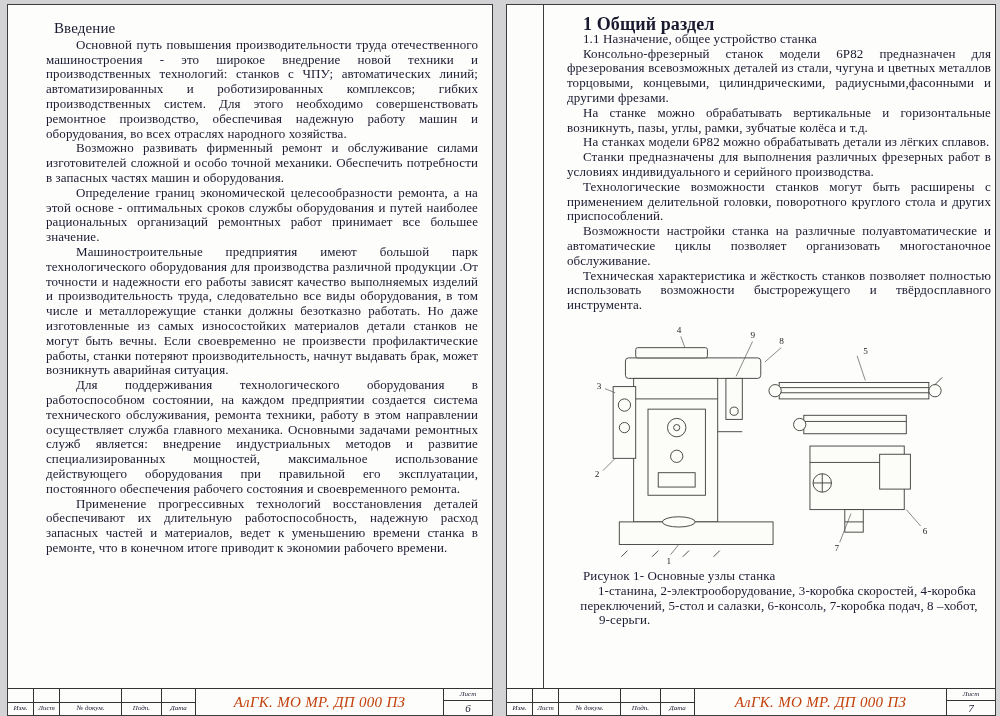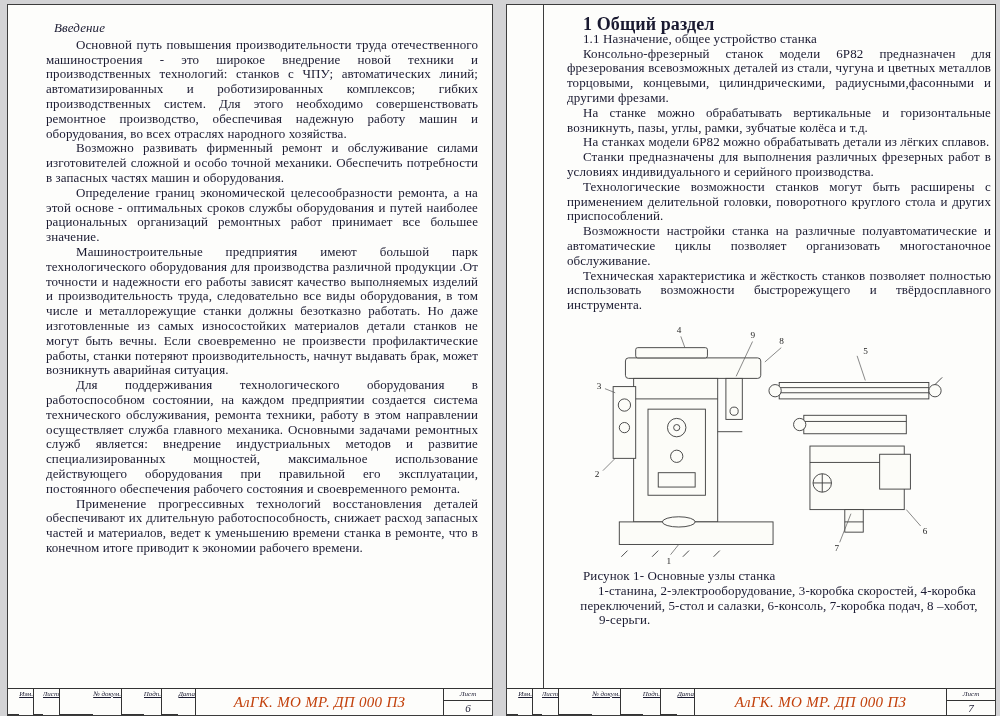--- a/index.html
+++ b/index.html
@@ -32,21 +32,21 @@
     font-size:13px;
     line-height:14.8px;
     letter-spacing:0.1px;
   }
   #left-text  { left:38px; top:16px; width:432px; }
   #right-text { left:60px; top:12px; width:424px; }
 
   #left-text p  { text-indent:30px; }
   #right-text p { text-indent:16px; }
 
-  .doc-heading { font-size:13px; font-weight:normal; padding-left:8px; margin-bottom:2px;font-style:italic; }
+  .doc-heading { font-size:15px; font-weight:normal; padding-left:8px; margin-bottom:2px; }
   .section-heading { font-size:18px; font-weight:bold; text-indent:16px; }
   .sub-heading { font-size:13px; font-weight:normal; text-indent:16px; }
 
   .figure-wrap {
     margin:8px 0 2px 4px;
     width:400px;
     height:246px;
   }
   .figure-wrap svg { width:100%; height:100%; }
 
@@ -58,21 +58,21 @@
   .stamp {
     position:absolute; left:0; right:0; bottom:0;
     height:27px;
     display:flex;
     border-top:1px solid #333;
     background:#fdfdfb;
     font-style:italic;
   }
   .scol {
     border-right:1px solid #333;
-    display:flex; flex-direction:row;text-decoration:underline;
+    display:flex; flex-direction:column;
   }
   .scol .empty { flex:1; border-bottom:1px solid #333; }
   .scol .lbl {
     height:12px; font-size:7px; line-height:11px;
     text-align:center; white-space:nowrap; overflow:hidden;
   }
   .w-izm  { width:26px; }
   .w-list { width:26px; }
   .w-doc  { width:62px; }
   .w-podp { width:40px; }
@@ -99,21 +99,21 @@
 <body>
 
 <div class="page" id="left-page">
   <div class="text-area" id="left-text">
     <h2 class="doc-heading">Введение</h2>
     <p>Основной путь повышения производительности труда отечественного машиностроения - это широкое внедрение новой техники и производственных технологий: станков с ЧПУ; автоматических линий; автоматизированных и роботизированных комплексов; гибких производственных систем. Для этого необходимо совершенствовать ремонтное производство, обеспечивая надежную работу машин и оборудования, во всех отраслях народного хозяйства.</p>
     <p>Возможно развивать фирменный ремонт и обслуживание силами изготовителей сложной и особо точной механики. Обеспечить потребности в запасных частях машин и оборудования.</p>
     <p>Определение границ экономической целесообразности ремонта, а на этой основе - оптимальных сроков службы оборудования и путей наиболее рациональных организаций ремонтных работ принимает все большее значение.</p>
     <p>Машиностроительные предприятия имеют большой парк технологического оборудования для производства различной продукции .От точности и надежности его работы зависят качество выполняемых изделий и производительность труда, следовательно все виды оборудования, в том числе и металлорежущие станки должны безотказно работать. Но даже изготовленные из самых износостойких материалов детали станков не могут быть вечны. Если своевременно не произвести профилактические работы, станки потеряют производительность, начнут выдавать брак, может возникнуть аварийная ситуация.</p>
     <p>Для поддерживания технологического оборудования в работоспособном состоянии, на каждом предприятии создается система технического обслуживания, ремонта техники, работу в этом направлении осуществляет служба главного механика. Основными задачами ремонтных служб является: внедрение индустриальных методов и развитие специализированных мощностей, максимальное использование действующего оборудования при правильной его эксплуатации, постоянного обеспечения рабочего состояния и своевременного ремонта.</p>
-    <p>Применение прогрессивных технологий восстановления деталей обеспечивают их длительную работоспособность, снижает расход запасных частей и материалов, ведет к уменьшению времени станка в ремонте, что в конечном итоге приводит к экономии рабочего времени.</p>
+    <p>Применение прогрессивных технологий восстановления деталей обеспечивают их длительную работоспособность, надежную расход запасных частей и материалов, ведет к уменьшению времени станка в ремонте, что в конечном итоге приводит к экономии рабочего времени.</p>
   </div>
 
   <div class="stamp">
     <div class="scol w-izm">
       <div class="empty"></div>
       <div class="lbl">Изм.</div>
     </div>
     <div class="scol w-list">
       <div class="empty"></div>
       <div class="lbl">Лист</div>

